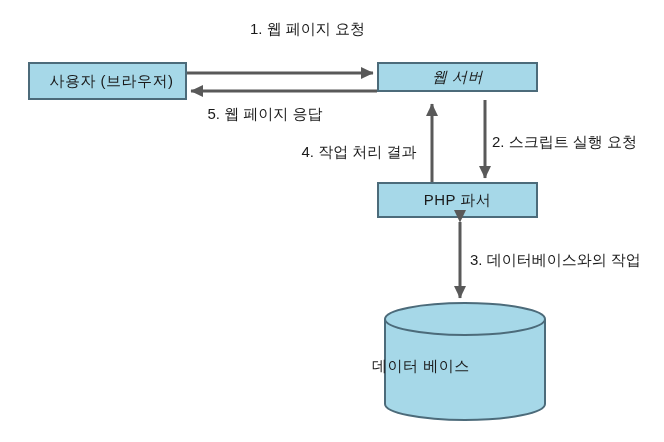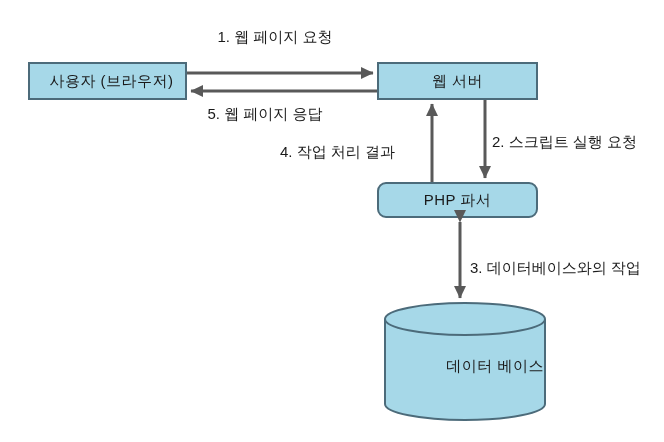--- a/index.html
+++ b/index.html
@@ -22,50 +22,50 @@
     border: 2px solid #4c6b7a;
     display: flex;
     align-items: center;
     justify-content: center;
     font-size: 15px;
     color: #1a1a1a;
     letter-spacing: 0.5px;
     white-space: nowrap;
   }
   .node-user   { left: 28px;  top: 62px;  width: 159px; height: 38px; padding-left: 8px; }
-  .node-web    { left: 377px; top: 62px;  width: 161px; height: 38px; }
-  .node-php    { left: 377px; top: 182px; width: 161px; height: 36px; border-radius: 9px; }
+  .node-web    { left: 377px; top: 62px;  width: 161px; height: 30px; font-style: italic; }
+  .node-php    { left: 377px; top: 182px; width: 161px; height: 36px; }
 
   .svg-layer {
     position: absolute;
     left: 0; top: 0;
     width: 664px;
     height: 442px;
     pointer-events: none;
   }
 
   .arrow-label {
     position: absolute;
     font-size: 15px;
     color: #1a1a1a;
     line-height: 18px;
     white-space: nowrap;
   }
-  .label-request  { left: 185px; top: 28px;  width: 180px; text-align: center; }
+  .label-request  { left: 185px; top: 20px;  width: 180px; text-align: right; }
   .label-response { left: 175px; top: 105px; width: 180px; text-align: center; }
-  .label-result   { left: 280px; top: 143px; width: 142px; text-align: left; }
+  .label-result   { left: 288px; top: 143px; width: 142px; text-align: center; }
   .label-script   { left: 492px; top: 133px; text-align: left; }
-  .label-dbwork   { left: 470px; top: 251px; text-align: right; margin-top: 8px; }
+  .label-dbwork   { left: 470px; top: 251px; text-align: right; }
 
   .db-label {
     position: absolute;
-    left: 384px;
+    left: 372px;
     top: 357px;
     width: 160px;
-    text-align: right;
+    text-align: left;
     font-size: 15px;
     color: #1a1a1a;
     letter-spacing: 0.5px;
     white-space: nowrap;
   }
 </style>
 </head>
 <body>
 
 <div class="canvas">

